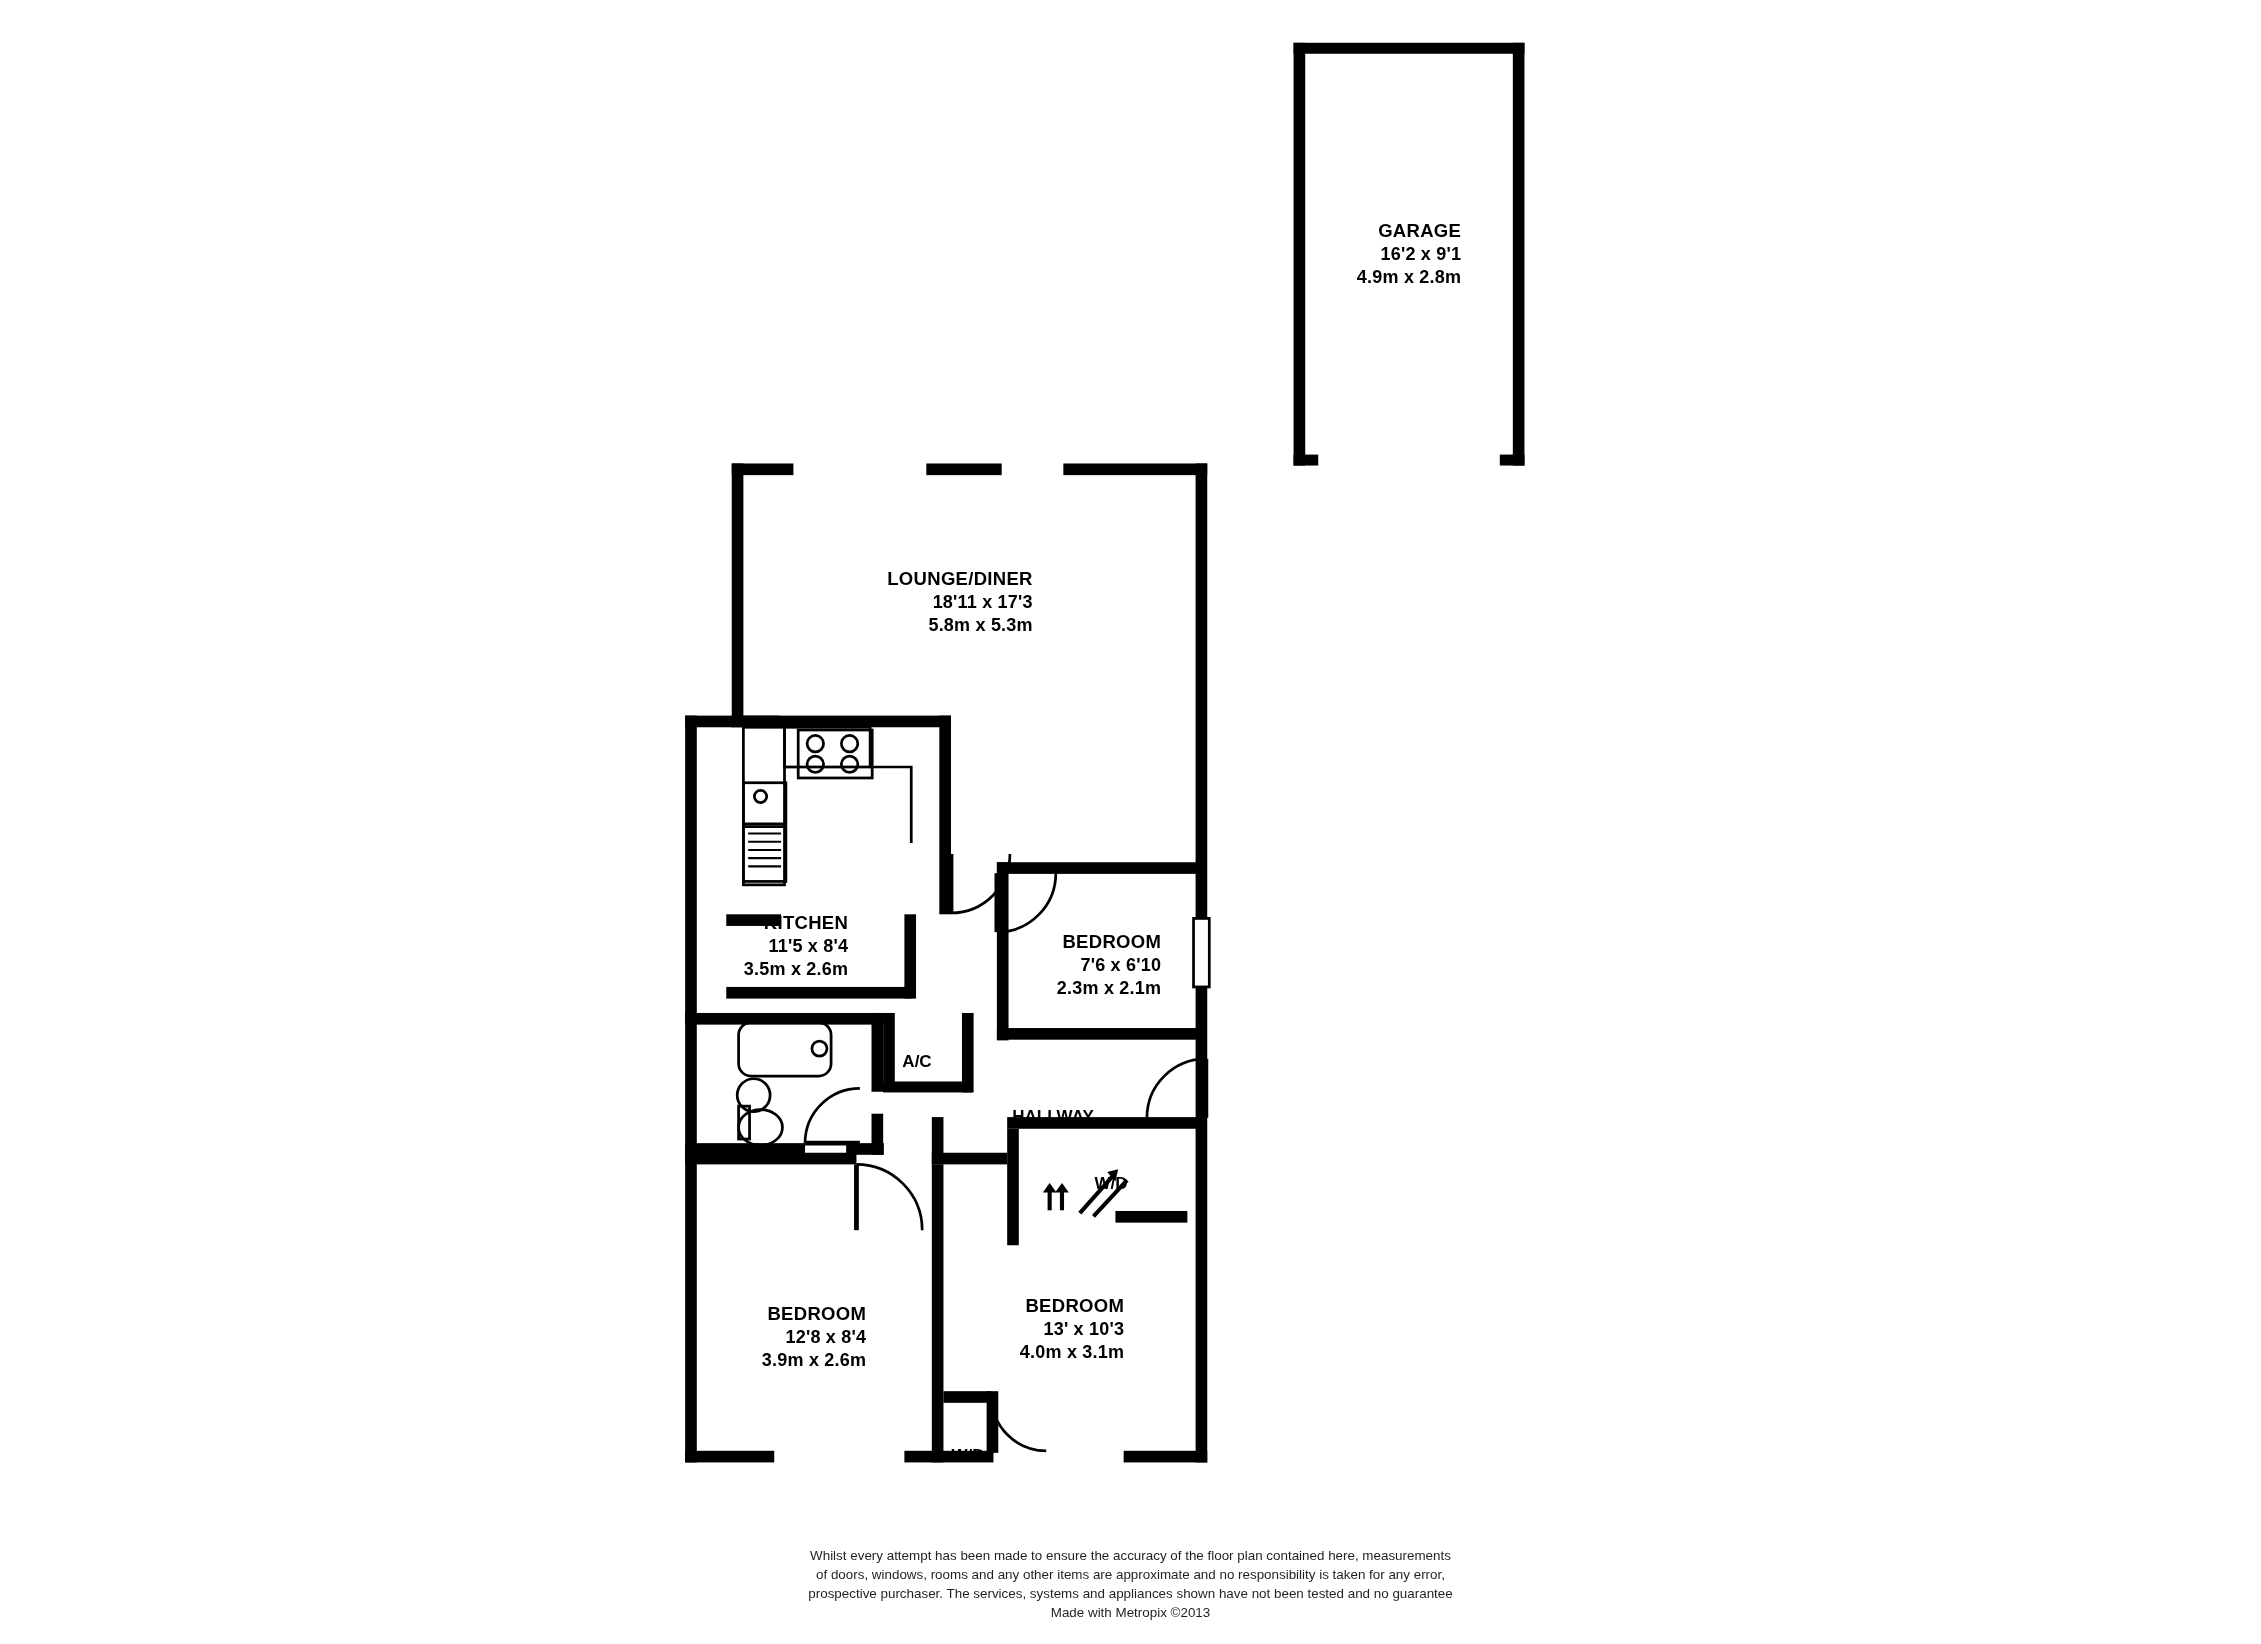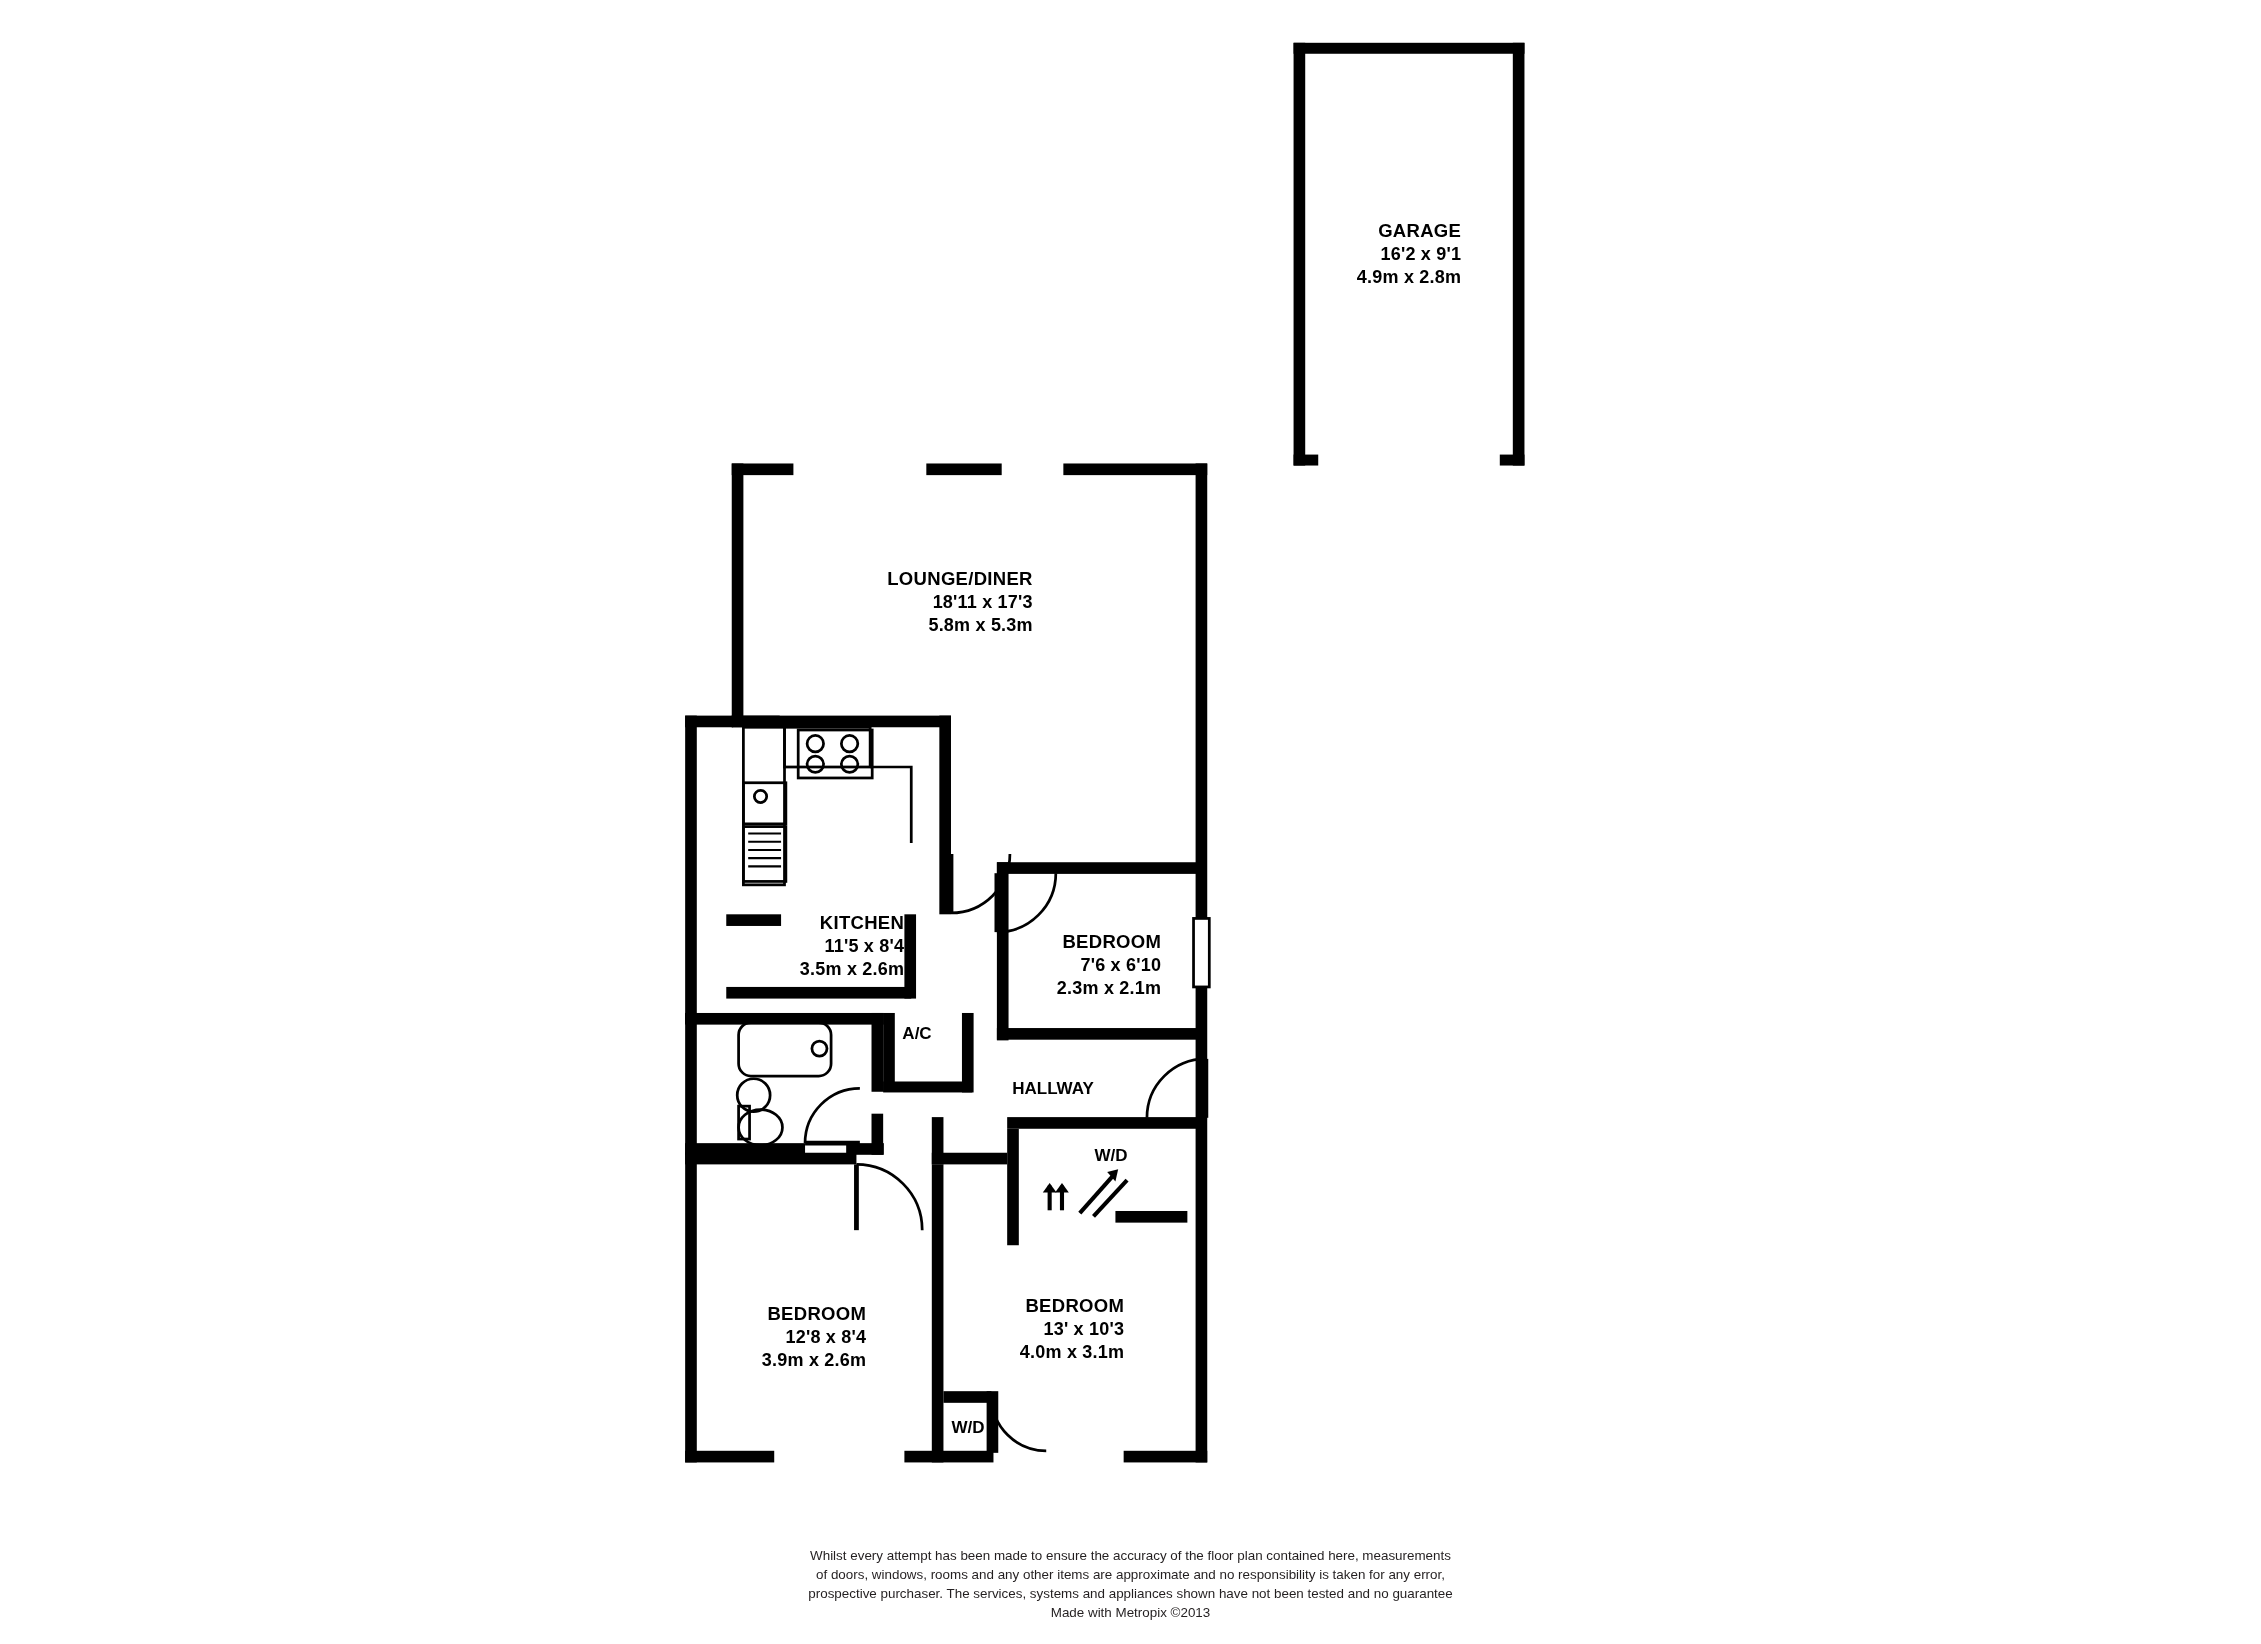--- a/index.html
+++ b/index.html
@@ -38,20 +38,21 @@
     font-size: 18px;
     letter-spacing: 0.2px;
   }
   .small-label {
     position: absolute;
     font-weight: bold;
     font-size: 17px;
     color: #000000;
     white-space: nowrap;
     transform: translateX(-50%);
+    margin-top: 28px;
   }
   #disclaimer {
     position: absolute;
     left: 50%;
     transform: translateX(-50%);
     top: 1546px;
     width: 822px;
     text-align: center;
     font-size: 13.4px;
     line-height: 1.42;
@@ -209,21 +210,21 @@
   <div class="dims">16'2 x 9'1</div>
   <div class="dims">4.9m x 2.8m</div>
 </div>
 
 <div class="label" style="left:960px; top:567px;">
   <div class="name">LOUNGE/DINER</div>
   <div class="dims">18'11 x 17'3</div>
   <div class="dims">5.8m x 5.3m</div>
 </div>
 
-<div class="label" style="left:852px; top:911px;">
+<div class="label" style="left:796px; top:911px;">
   <div class="name">KITCHEN</div>
   <div class="dims">11'5 x 8'4</div>
   <div class="dims">3.5m x 2.6m</div>
 </div>
 
 <div class="label" style="left:1109px; top:930px;">
   <div class="name">BEDROOM</div>
   <div class="dims">7'6 x 6'10</div>
   <div class="dims">2.3m x 2.1m</div>
 </div>

